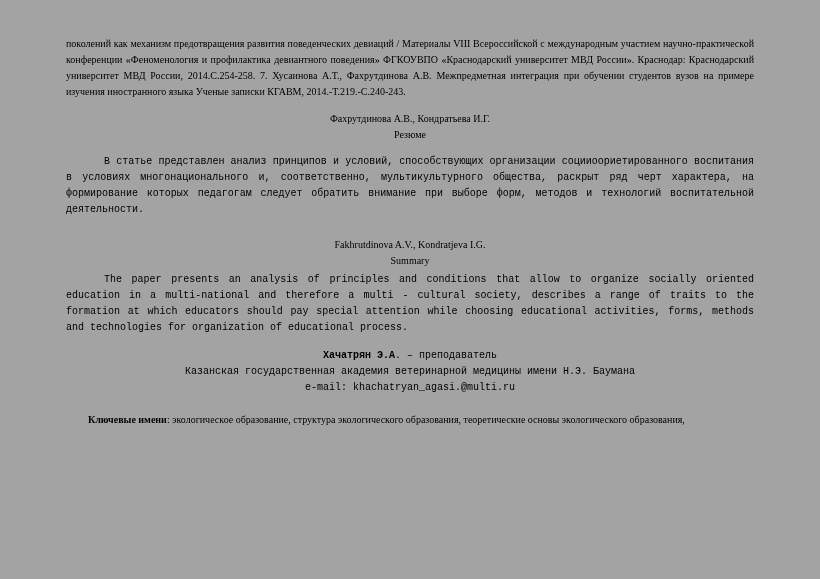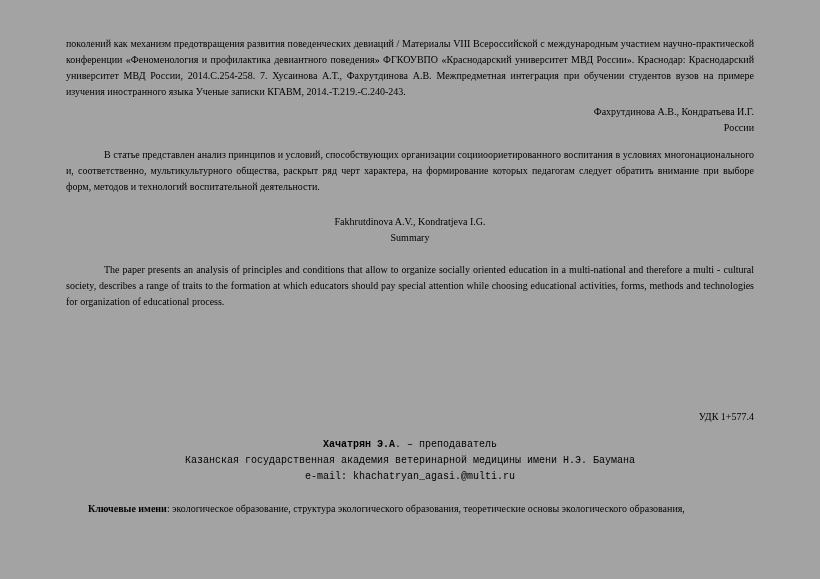--- a/index.html
+++ b/index.html
@@ -12,57 +12,56 @@
     font-size: 10px;
     line-height: 16px;
     color: #000000;
     background: #a3a3a3;
   }
   p { margin: 0; }
   .just   { text-align: justify; }
   .center { text-align: center; }
   .right  { text-align: right; }
   .bold   { font-weight: bold; }
-  .indent { text-indent: 38px; }
+  .indent { text-indent: 38px; font-family: Liberation Mono, monospace; }
   .indent-sm { text-indent: 22px; }
   .mt-title1   { margin-top: 16px; }
-  .mt-authors1 { margin-top: 4px; text-align: right; }
+  .mt-authors1 { margin-top: 11px; }
   .mt-abs-ru   { margin-top: 11px; }
   .mt-title-en { margin-top: 11px; }
   .mt-authors-en { margin-top: 19px; }
-  .mt-abs-en   { margin-top: 16px; }
+  .mt-abs-en   { margin-top: 3px; }
   .mt-udc      { margin-top: 99px; }
   .mt-title2   { margin-top: 14px; }
   .mt-author2  { margin-top: 12px; font-family: Liberation Mono, monospace; }
   .mt-keywords { margin-top: 16px; }
 </style>
 </head>
 <body>
 
 <div class="page">
 
   <p class="just">поколений как механизм предотвращения развития поведенческих девиаций / Материалы VIII Всероссийской с международным участием научно-практической конференции «Феноменология и профилактика  девиантного поведения» ФГКОУВПО «Краснодарский университет МВД России». Краснодар: Краснодарский университет МВД России, 2014.С.254-258. 7. Хусаинова А.Т., Фахрутдинова А.В. Межпредметная интеграция при обучении студентов вузов на примере изучения иностранного языка Ученые записки КГАВМ, 2014.-Т.219.-С.240-243.</p>
 
 
   <p class="center mt-authors1">
     <span>Фахрутдинова А.В., Кондратьева И.Г.</span><br>
-    <span>России</span>
+    <span>Резюме</span>
   </p>
 
   <p class="just indent mt-abs-ru">В статье представлен анализ принципов и условий, способствующих организации социиоориетированного воспитания в условиях многонационального и, соответственно, мультикультурного общества, раскрыт ряд черт характера,  на формирование которых  педагогам следует обратить внимание при выборе форм, методов и технологий воспитательной деятельности.</p>
 
 
   <p class="center mt-authors-en">
     <span>Fakhrutdinova A.V., Kondratjeva I.G.</span><br>
     <span>Summary</span>
   </p>
 
   <p class="just indent mt-abs-en">The paper presents an analysis of principles and conditions that allow to organize socially oriented education in a multi-national and therefore a multi - cultural society, describes a  range of traits to the formation at  which educators should pay special  attention while choosing educational activities, forms, methods and technologies for organization of educational process.</p>
 
-  <p class="right mt-udc">УДК 1+577.4</p>
 
 
   <p class="center mt-author2">
     <span class="bold">Хачатрян Э.А</span><span>. – преподаватель</span><br>
     <span>Казанская государственная академия ветеринарной медицины имени Н.Э. Баумана</span><br>
     <span>e-mail: khachatryan_agasi.@multi.ru</span>
   </p>
 
   <p class="just indent-sm mt-keywords">
     <span class="bold">Ключевые имени</span><span>: экологическое образование, структура экологического образования,  теоретические основы экологического образования,</span>

